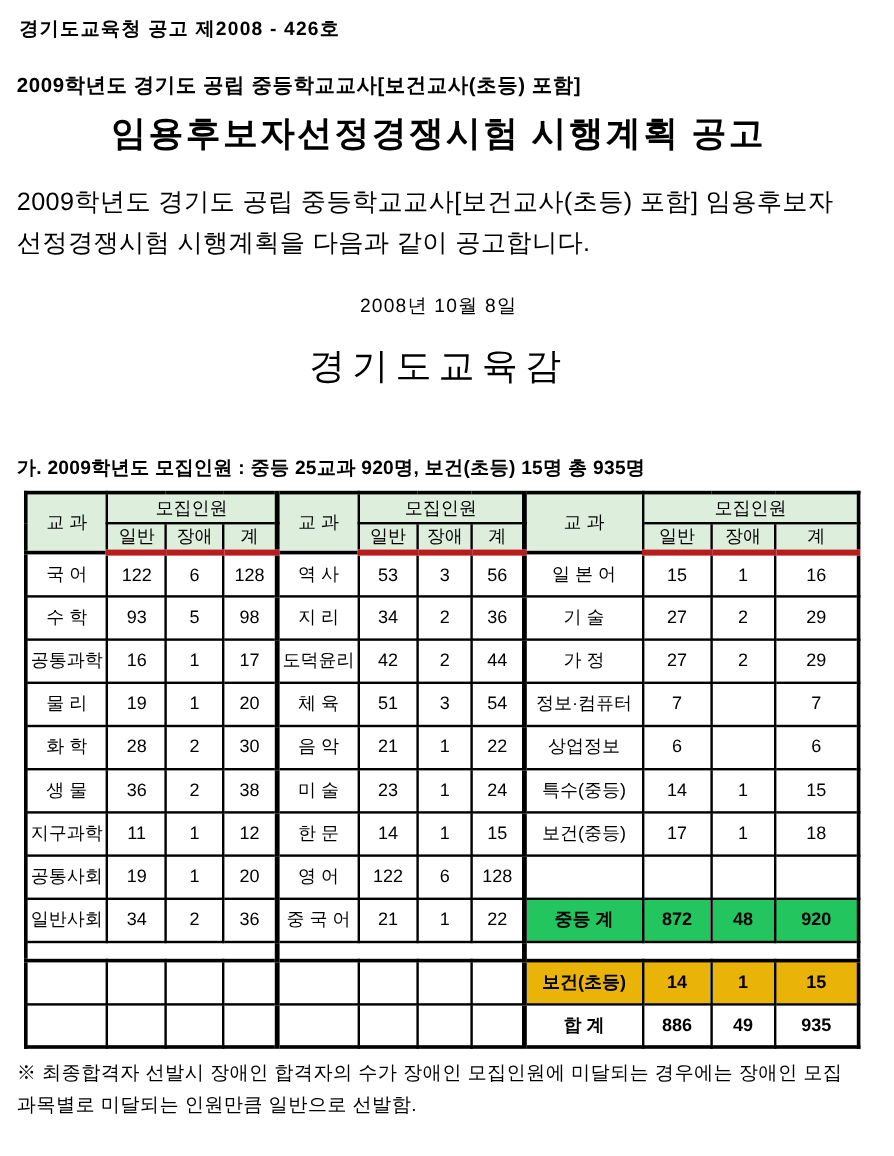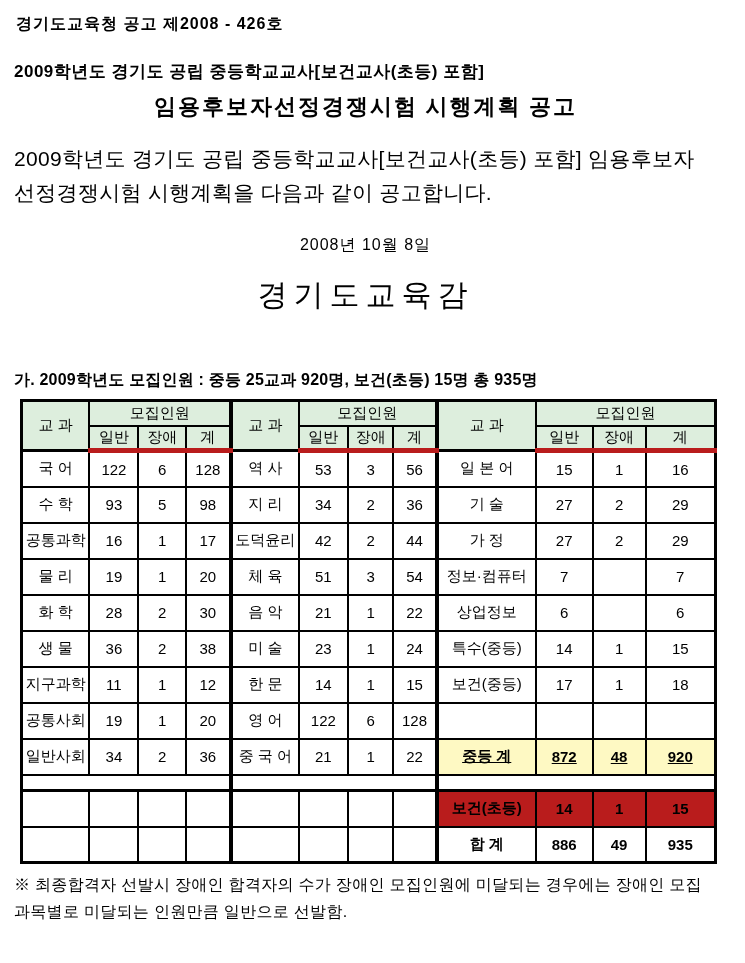--- a/index.html
+++ b/index.html
@@ -5,21 +5,21 @@
   * { box-sizing: border-box; }
   html, body { margin: 0; padding: 0; }
   body {
     width: 745px; height: 963px; background: #ffffff; color: #000;
     font-family: "Liberation Sans", sans-serif; overflow: hidden;
   }
   .page { padding: 10px 28px 0 14px; }
 
   .doc-number { font-size: 16px; font-weight: 700; letter-spacing: 1px; margin: 4px 0 0 2px; }
   .subtitle   { font-size: 17px; font-weight: 700; letter-spacing: 0.5px; margin-top: 25px; }
-  .main-title { text-align: center; font-size: 22px; font-weight: 700; letter-spacing: 2px;
+  .main-title { text-align: center; font-size: 29px; font-weight: 700; letter-spacing: 2px;
                 font-family: "Liberation Serif", serif; margin-top: 9px; }
   .body-par   { font-size: 21px; line-height: 1.62; letter-spacing: 0.3px; margin-top: 20px;
                 word-break: break-all; }
   .date-line  { text-align: center; font-size: 16px; letter-spacing: 1px; margin-top: 25px; }
   .issuer     { text-align: center; font-size: 30px; letter-spacing: 6px; margin-top: 19px; }
   .section-heading { font-size: 16px; font-weight: 700; letter-spacing: 0.2px; margin-top: 54px; }
 
   table.recruit {
     border-collapse: collapse; table-layout: fixed;
     margin: 8px 0 0 6px; border: 3px solid #000;
@@ -27,22 +27,22 @@
   table.recruit td {
     border: 2px solid #000; text-align: center; vertical-align: middle;
     font-size: 15px; height: 36px; padding: 0 1px; overflow: hidden; white-space: nowrap;
   }
   table.recruit td.hdr { background: #ddeedd; }
   table.recruit tr.hr1 td { height: 25px; }
   table.recruit tr.hr2 td { height: 25px; border-bottom: 5px solid #b91c1c; }
   table.recruit td.hsubj { border-bottom: 3px solid #000; }
   table.recruit td.gs { border-left: 4px solid #000; }
   table.recruit tr.gap td { height: 16px; border-bottom: 3px solid #000; }
-  table.recruit td.cyan { background: #fef9c3; font-weight: 700; text-decoration: underline; }
-  table.recruit td.pink { background: #b91c1c; font-weight: 700; }
+  table.recruit td.cyan { background: #22c55e; font-weight: 700; }
+  table.recruit td.pink { background: #eab308; font-weight: 700; }
   table.recruit td.bold { font-weight: 700; }
 
   .footnote { font-size: 16px; line-height: 1.7; letter-spacing: 0.3px; margin-top: 7px;
               word-break: break-all; }
 </style>
 </head>
 <body>
 
 <div class="page">
 

